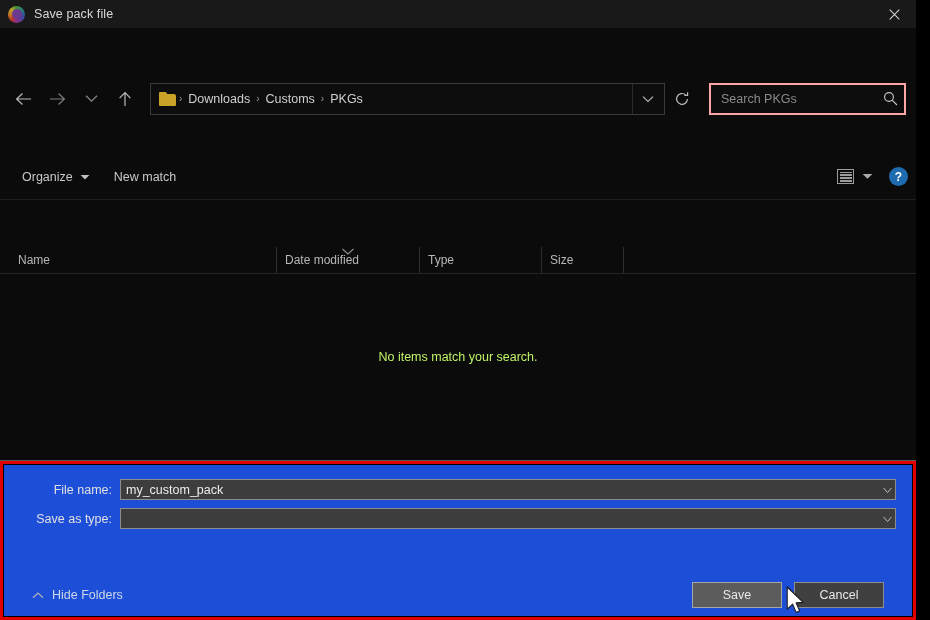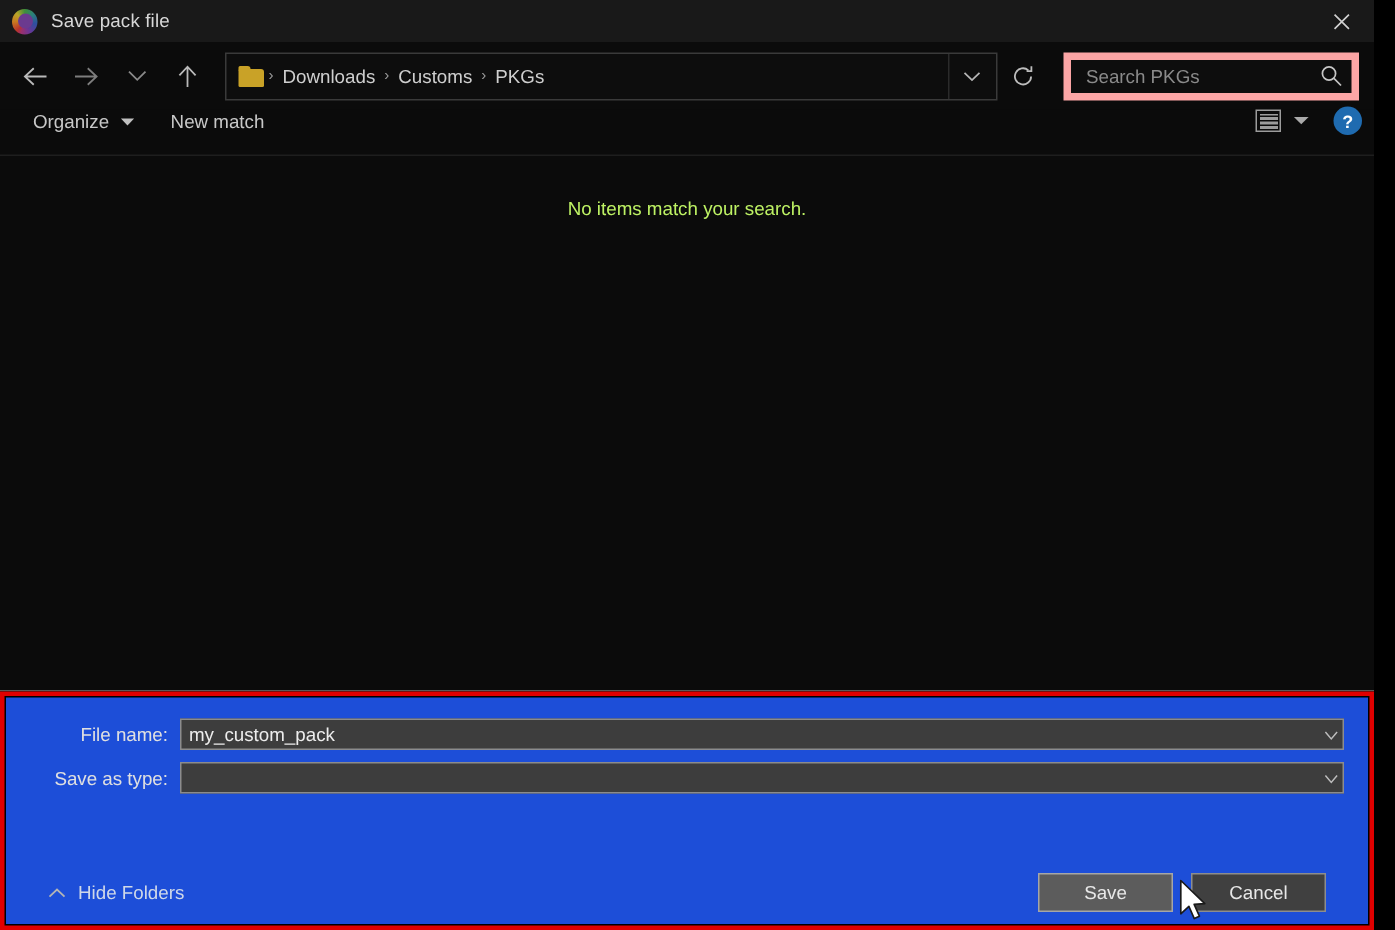--- a/index.html
+++ b/index.html
@@ -6,21 +6,21 @@
   html, body {
     width: 930px; height: 620px;
     background: #000;
     font-family: "Liberation Sans", sans-serif;
     overflow: hidden;
   }
   .window {
     position: relative;
     width: 916px; height: 620px;
     background: #0b0b0b;
-    display: flex; flex-direction: column;
+    display: flex; flex-direction: column; gap: 48px;
   }
 
   
   .titlebar {
     height: 28px; min-height: 28px;
     background: #191919;
     display: flex; align-items: center;
     padding-left: 8px;
     position: relative;
   }
@@ -106,21 +106,21 @@
     color: #b5b5b5; border-left: 1px solid #2b2b2b;
   }
   .refresh-btn {
     width: 34px; height: 32px; flex: 0 0 auto;
     display: flex; align-items: center; justify-content: center;
     color: #bdbdbd;
   }
   .searchbox {
     width: 197px; height: 32px; flex: 0 0 auto;
     margin-left: 10px;
-    border: 5px solid #fca5a5; background: #0d0d0d;
+    border: 2px solid #fca5a5; background: #0d0d0d;
     display: flex; align-items: center; padding: 0 6px 0 10px;
   }
   .searchbox .ph {
     flex: 1 1 auto; color: #8a8a8a; font-size: 12.5px;
   }
   .search-icon { color: #c6c6c6; display: flex; align-items: center; }
 
   
   .cmdbar {
     height: 31px; min-height: 31px;
@@ -337,20 +337,40 @@
     <div class="view-chev">
       <svg width="11" height="7" viewBox="0 0 11 7">
           <path d="M0.6 1 L5.5 5.8 L10.4 1" fill="#aaaaaa"></path>
         </svg>
     </div>
     <div class="help-btn">
       <span>?</span>
     </div>
   </div>
 
+  <div class="colheaders">
+    <div class="col" style="width:276px">
+      <span>Name</span>
+    </div>
+    <div class="col" style="width:143px">
+      <span class="sort-caret">
+        <svg width="13" height="7" viewBox="0 0 13 7">
+            <path d="M1 1 L6.5 6 L12 1" stroke="#8d8d8d" stroke-width="1.1" fill="none"></path>
+          </svg>
+      </span>
+      <span>Date modified</span>
+    </div>
+    <div class="col" style="width:122px">
+      <span>Type</span>
+    </div>
+    <div class="col" style="width:82px">
+      <span>Size</span>
+    </div>
+    <div class="col" style="width:20px"></div>
+  </div>
 
   <div class="filearea">
     <div class="empty-msg">No items match your search.</div>
   </div>
 
   <div class="bottom-wrap">
     <div class="hl-top-line"></div>
     <div class="redzone">
       <div class="bottom-pane">
 

